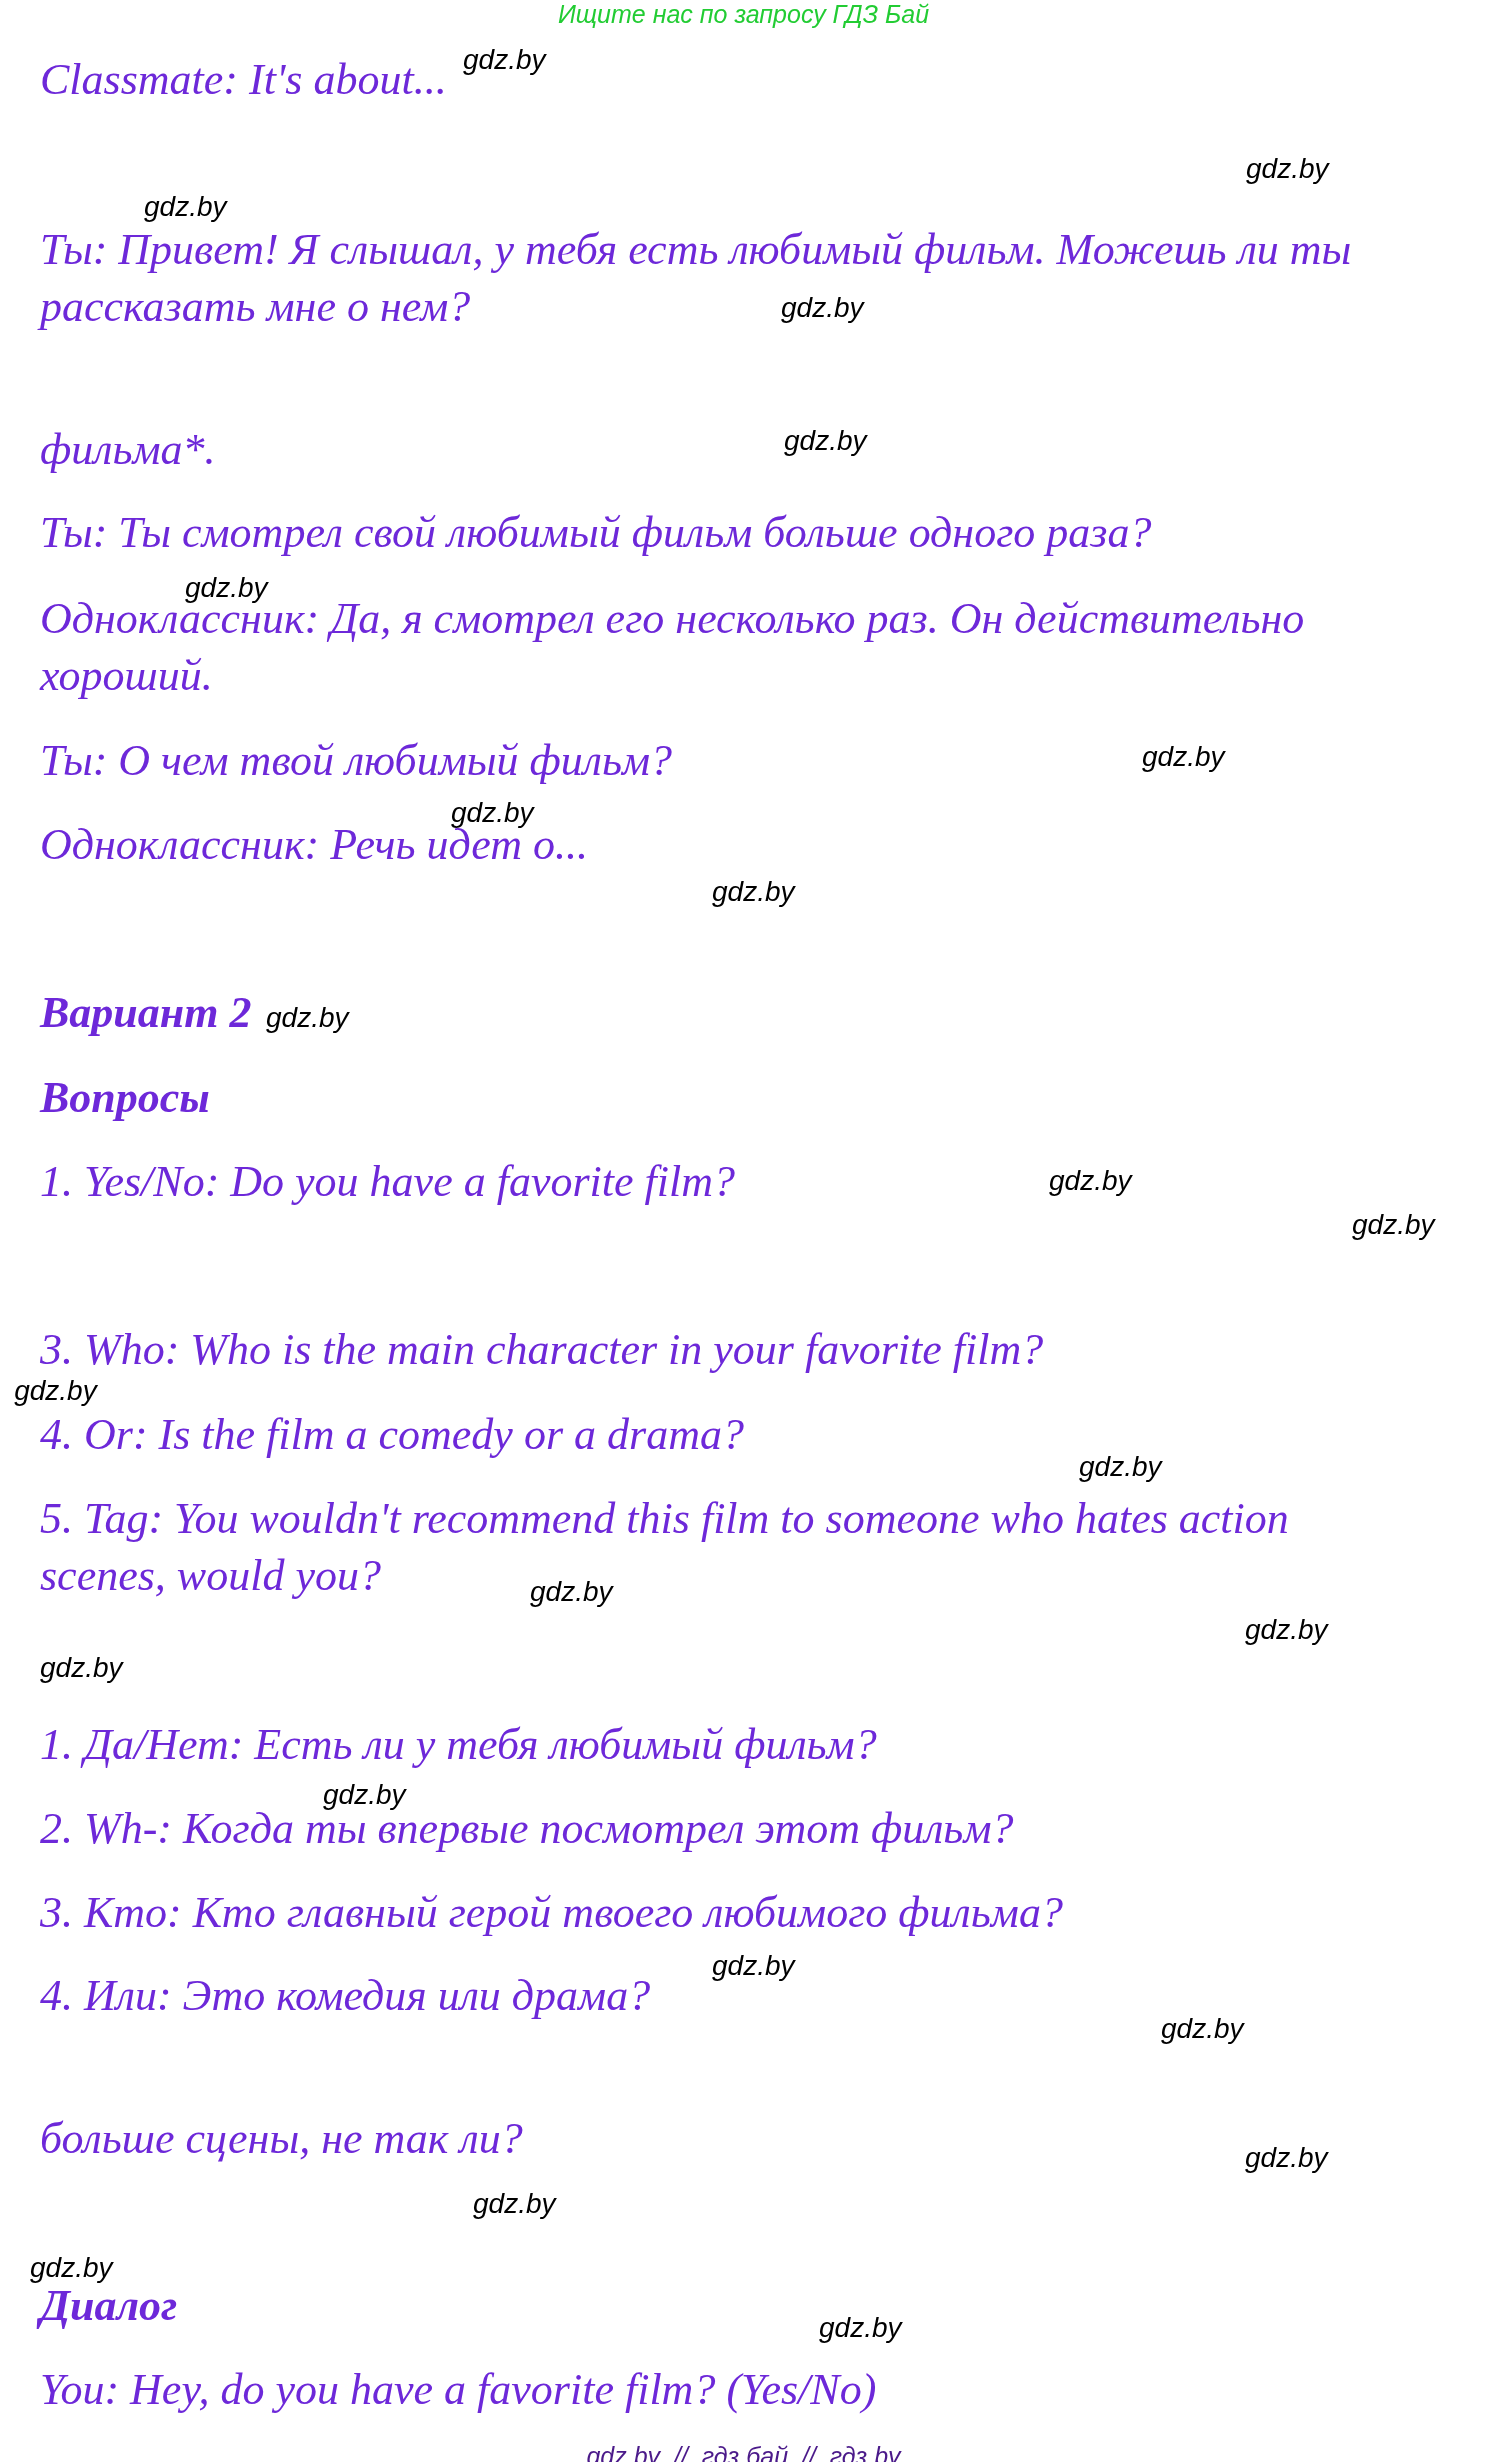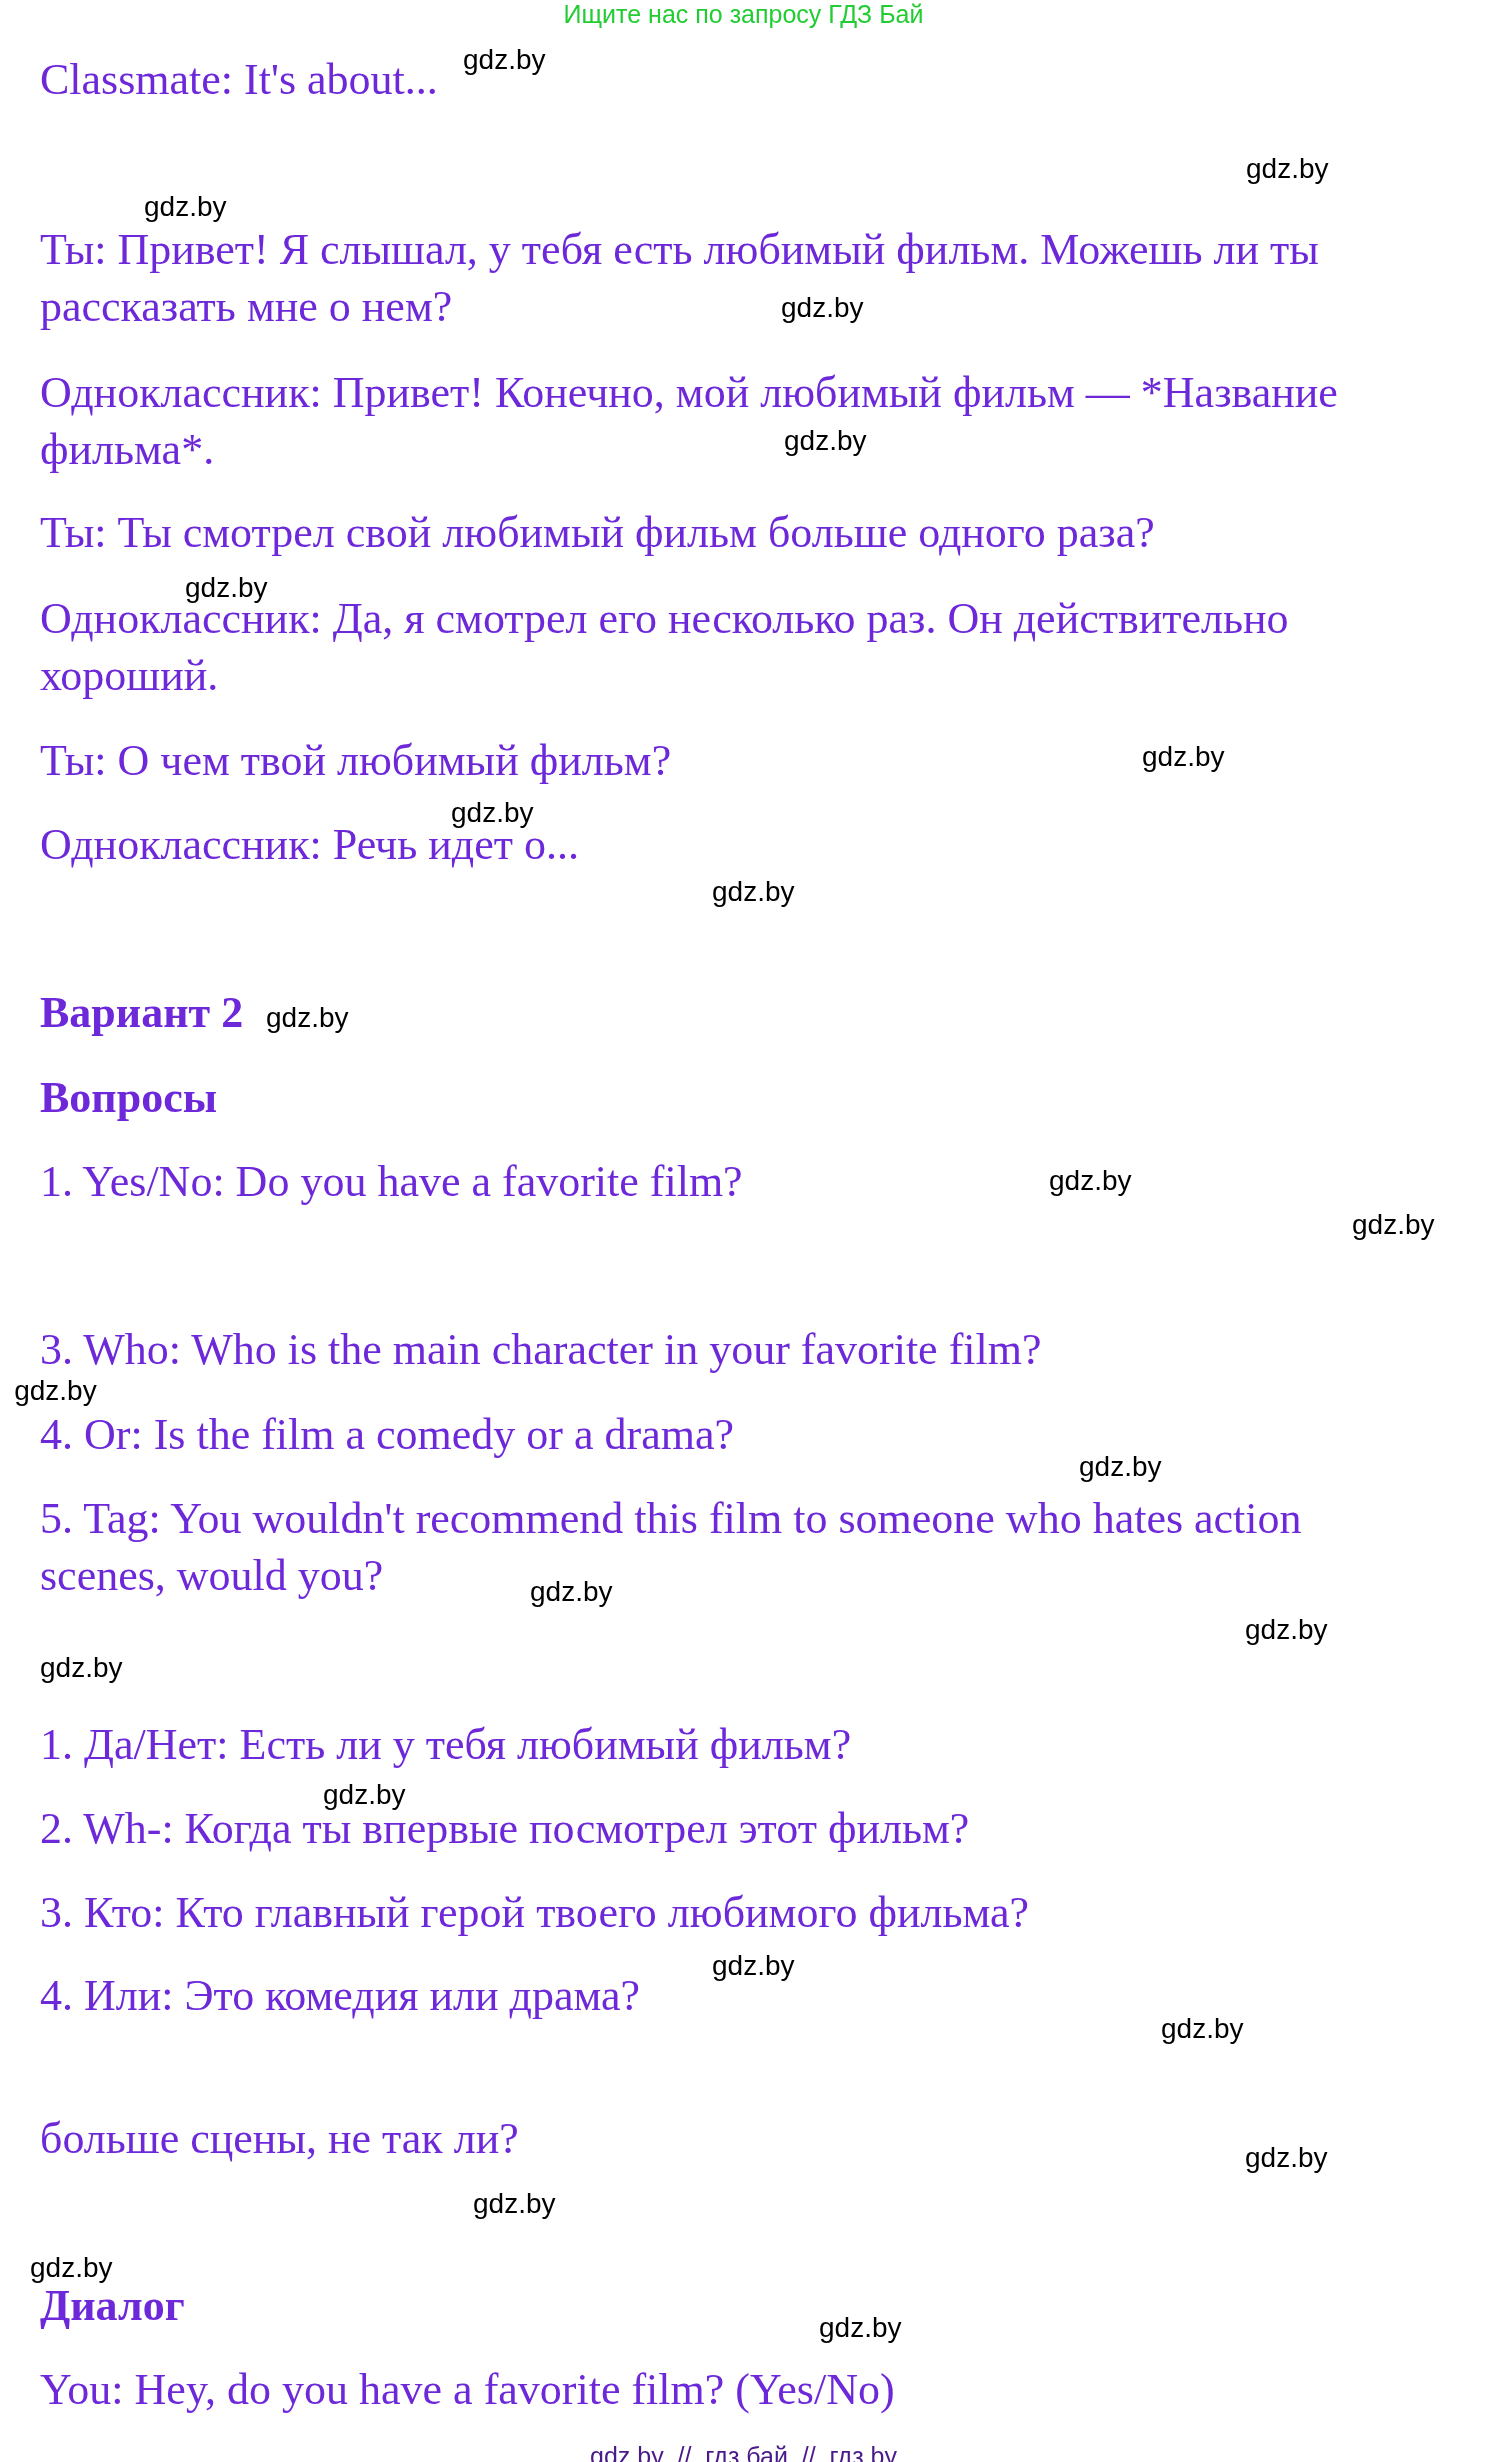--- a/index.html
+++ b/index.html
@@ -1,17 +1,17 @@
 <!DOCTYPE html>
 <html style="font-size:12.7px"><head>
 <meta charset="utf-8">
 <style>
   html, body { margin: 0; padding: 0; background: #ffffff; }
   body { width: 1487px; height: 2462px; position: relative; overflow: hidden; }
-  .page { position: absolute; left: 0; top: 0; width: 1487px; height: 2462px; }
+  .page { position: absolute; left: 0; top: 0; width: 1487px; height: 2462px; font-style: italic; }
   .banner-top {
     position: absolute; top: 0; left: 0; width: 1487px; text-align: center;
     font-family: "Liberation Sans", sans-serif; font-size: 25px; line-height: 28.5px;
     color: #22cc33;
   }
   .banner-bottom {
     position: absolute; top: 2442px; left: 0; width: 1487px; text-align: center;
     font-family: "Liberation Sans", sans-serif; font-size: 25px; line-height: 28.5px;
     color: #4b1a8a; white-space: pre;
   }
@@ -29,21 +29,20 @@
 </head>
 <body>
 
 <div class="page">
 
   <div class="banner-top">Ищите нас по запросу ГДЗ Бай</div>
 
   <div class="line" style="top:51px">Classmate: It's about...</div>
   <div class="line" style="top:221px">Ты: Привет! Я слышал, у тебя есть любимый фильм. Можешь ли ты</div>
   <div class="line" style="top:278px">рассказать мне о нем?</div>
-  <div class="line" style="top:364px">Одноклассник: Привет! Конечно, мой любимый фильм — *Название</div>
   <div class="line" style="top:421px">фильма*.</div>
   <div class="line" style="top:590px">Одноклассник: Да, я смотрел его несколько раз. Он действительно</div>
   <div class="line" style="top:504px">Ты: Ты смотрел свой любимый фильм больше одного раза?</div>
   <div class="line" style="top:647px">хороший.</div>
   <div class="line" style="top:816px">Одноклассник: Речь идет о...</div>
   <div class="line" style="top:732px">Ты: О чем твой любимый фильм?</div>
 
   <div class="line heading" style="top:984px">Вариант 2</div>
   <div class="line heading" style="top:1069px">Вопросы</div>
 

